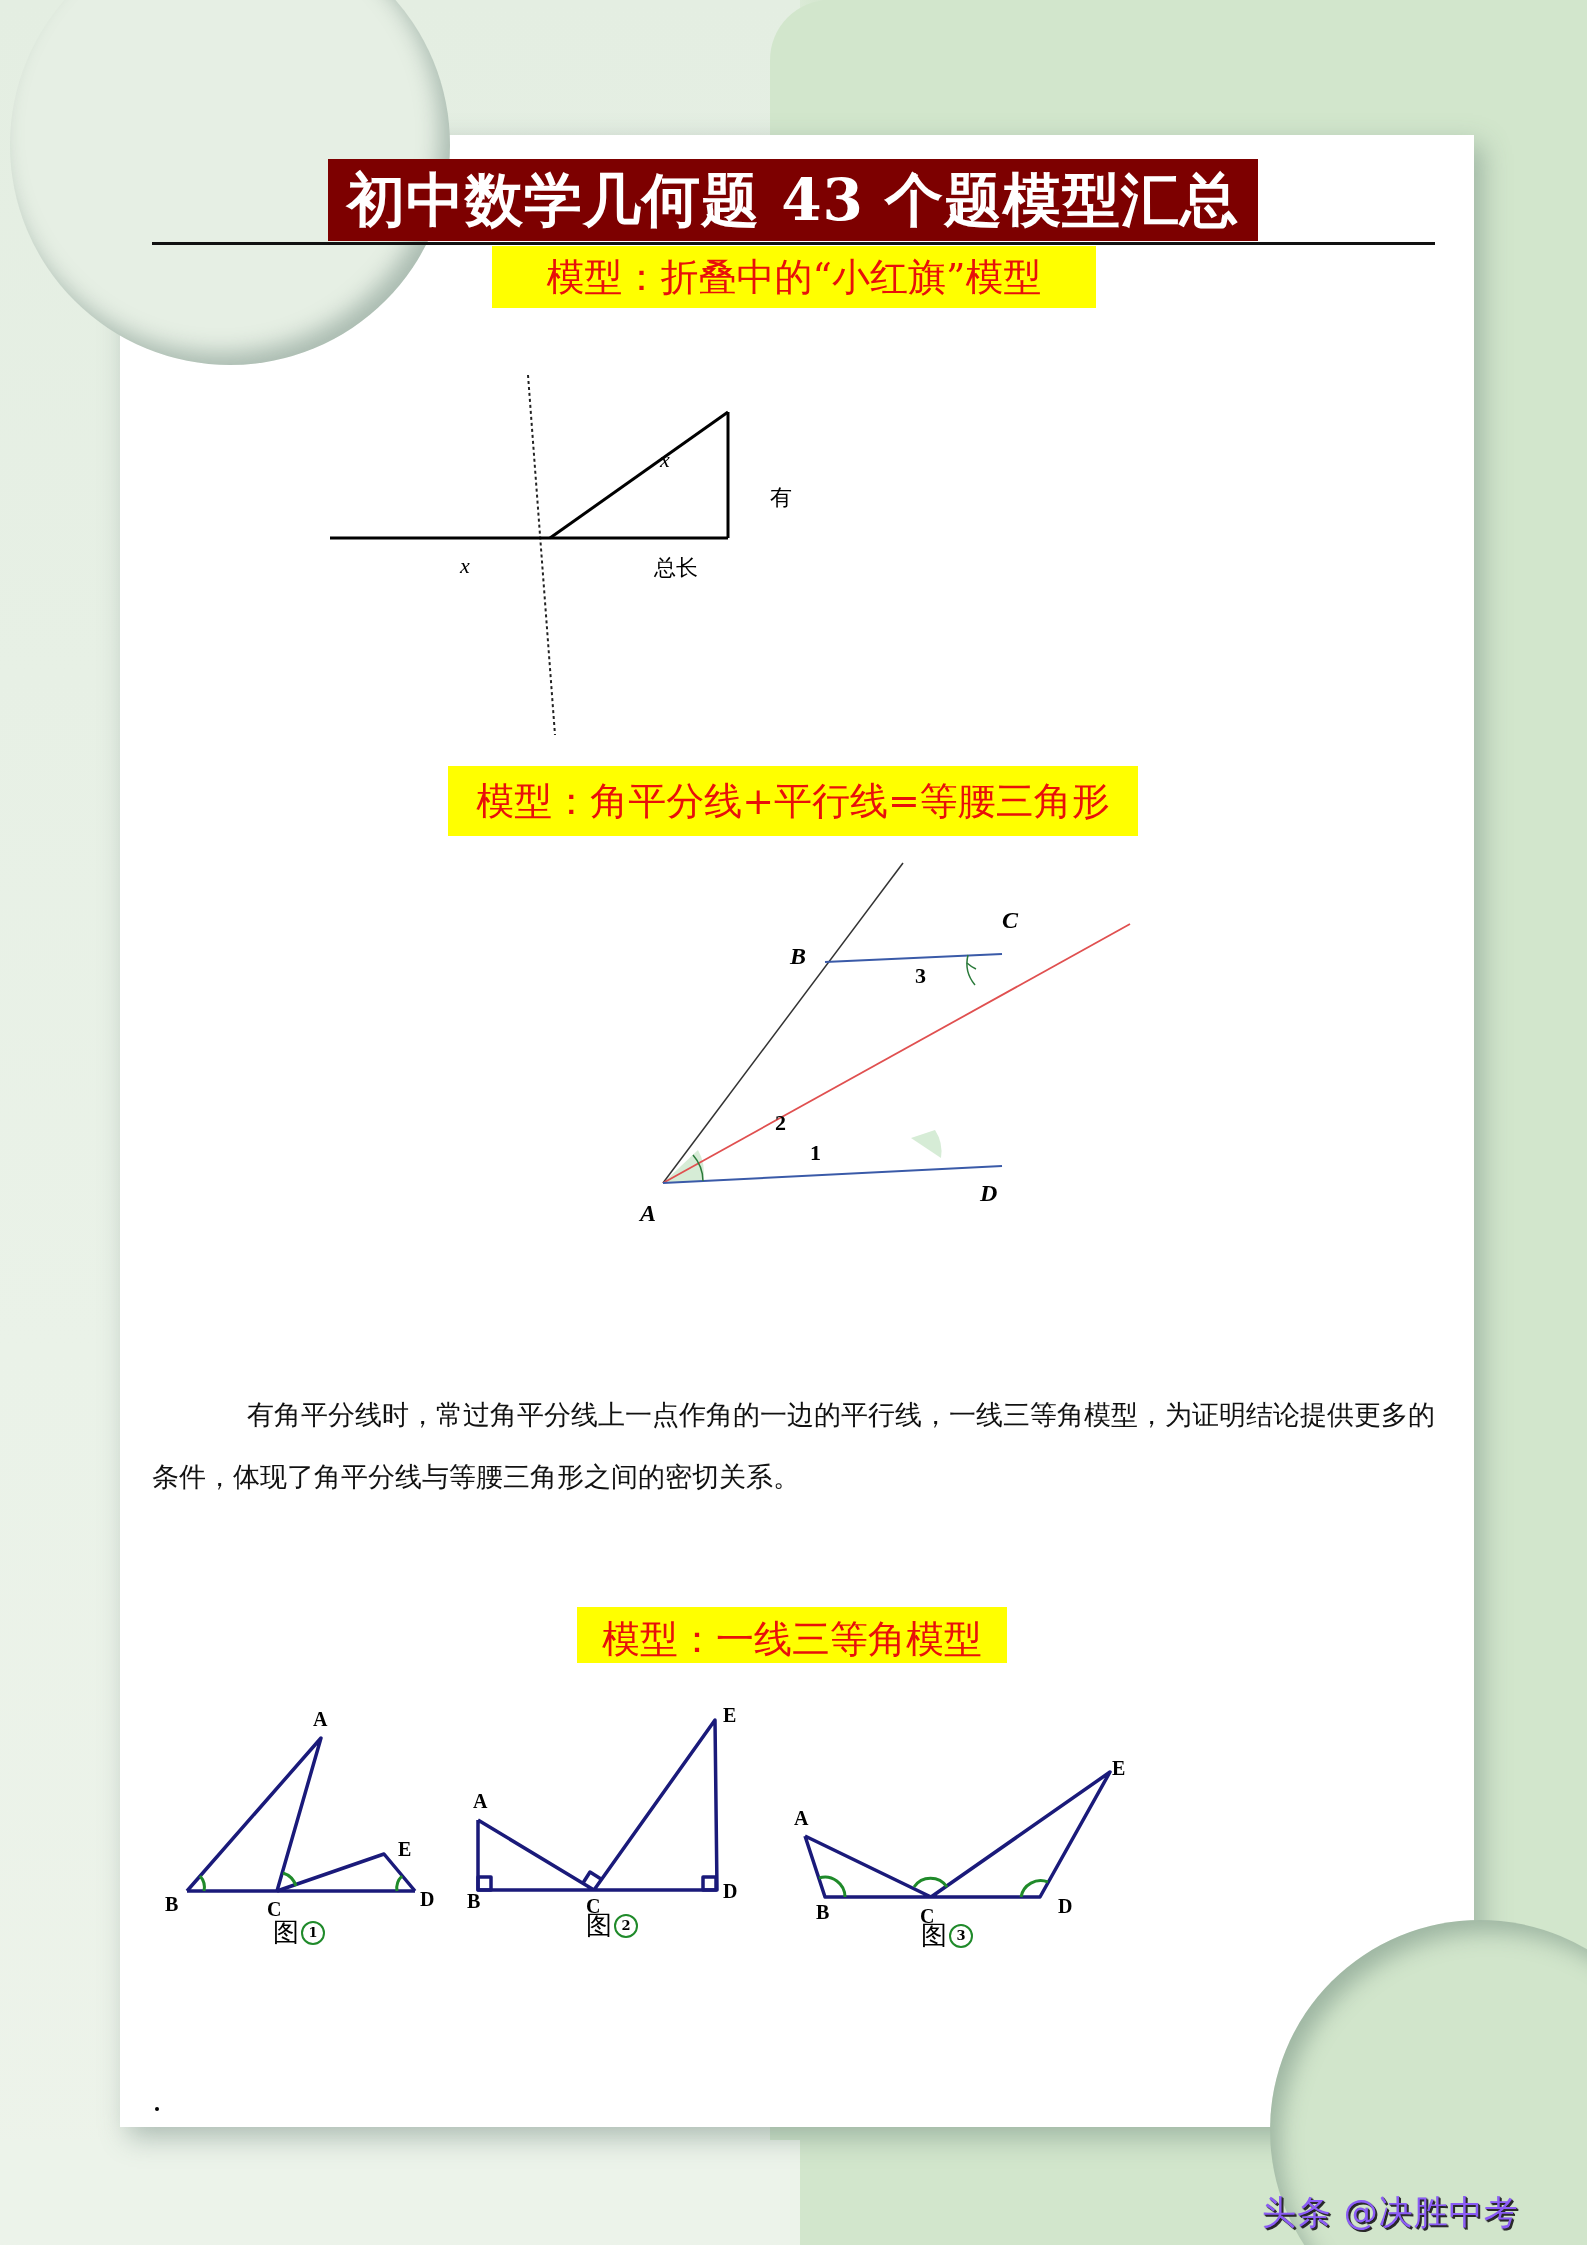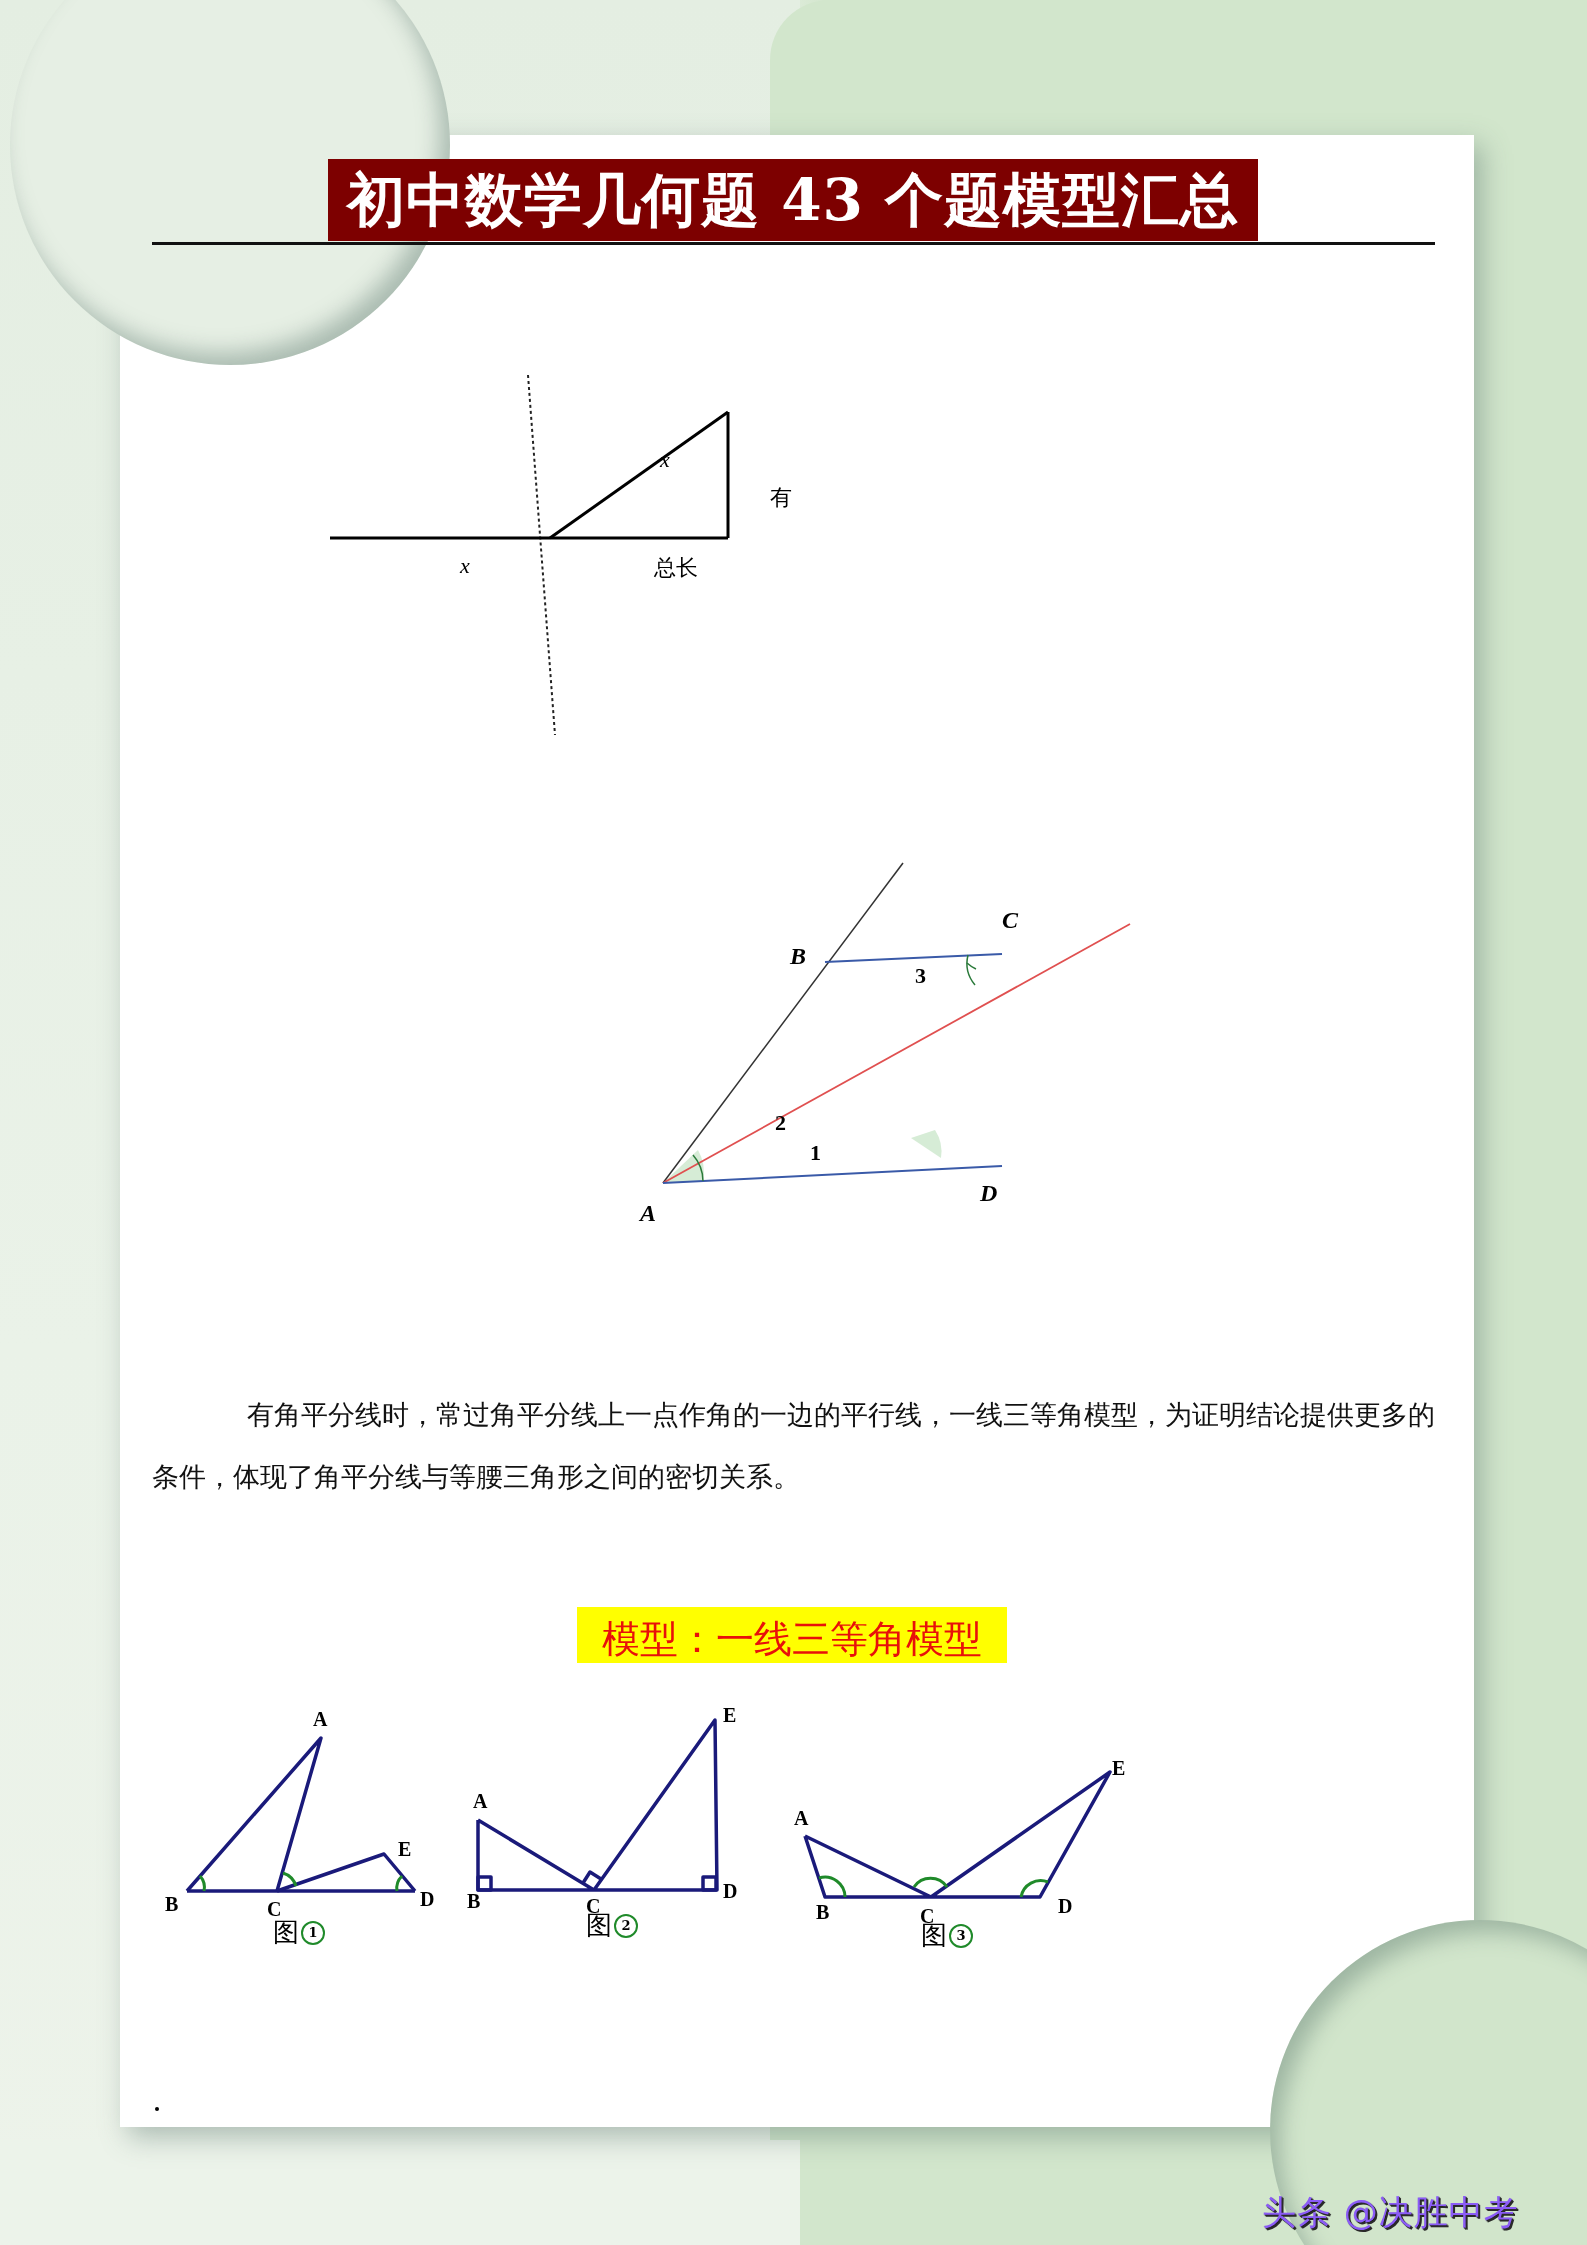--- a/index.html
+++ b/index.html
@@ -90,33 +90,35 @@
 <div class="bg-bottom-wash"></div>
 
 <div class="page">
   <div class="cut-tl"></div>
   <div class="cut-br"></div>
 
   <div class="page-inner">
     <div class="main-title">初中数学几何题 43 个题模型汇总</div>
     <div class="title-rule"></div>
 
+    <div class="section-heading h1">模型：折叠中的“小红旗”模型</div>
     <div class="fig" style="left:200px; top:240px;">
       <svg width="500" height="360" viewBox="0 0 500 360">
         <line x1="208" y1="0" x2="235" y2="360" stroke="#222" stroke-width="2" stroke-dasharray="3,3"></line>
         <line x1="10" y1="163" x2="408" y2="163" stroke="#000" stroke-width="3"></line>
         <line x1="230" y1="163" x2="408" y2="37" stroke="#000" stroke-width="3"></line>
         <line x1="408" y1="37" x2="408" y2="163" stroke="#000" stroke-width="3"></line>
       </svg>
       <span class="lbl" style="position:absolute; left:340px; top:72px; font-size:22px; font-style:italic;">x</span>
       <span class="lbl" style="position:absolute; left:140px; top:178px; font-size:22px; font-style:italic;">x</span>
       <span style="position:absolute; left:450px; top:108px; font-size:22px; font-family:'DejaVu Sans',sans-serif;">有</span>
       <span style="position:absolute; left:334px; top:178px; font-size:22px; font-family:'DejaVu Sans',sans-serif;">总长</span>
     </div>
 
+    <div class="section-heading h2">模型：角平分线+平行线=等腰三角形</div>
     <div class="fig" style="left:530px; top:790px;">
       <svg width="460" height="340" viewBox="0 0 460 340">
 
         <path d="M 192 1050" fill="none"></path>
         <path d="M 13 258 L 48 225 A 45 45 0 0 1 53 256 Z" fill="#d6ecd6" stroke="none"></path>
         <path d="M 261 213 L 285 205 A 40 40 0 0 1 291 233 Z" fill="#d6ecd6" stroke="none"></path>
 
         <line x1="13" y1="258" x2="253" y2="-62" stroke="#333" stroke-width="1.5"></line>
 
         <line x1="13" y1="258" x2="480" y2="-1" stroke="#e05050" stroke-width="1.8"></line>

